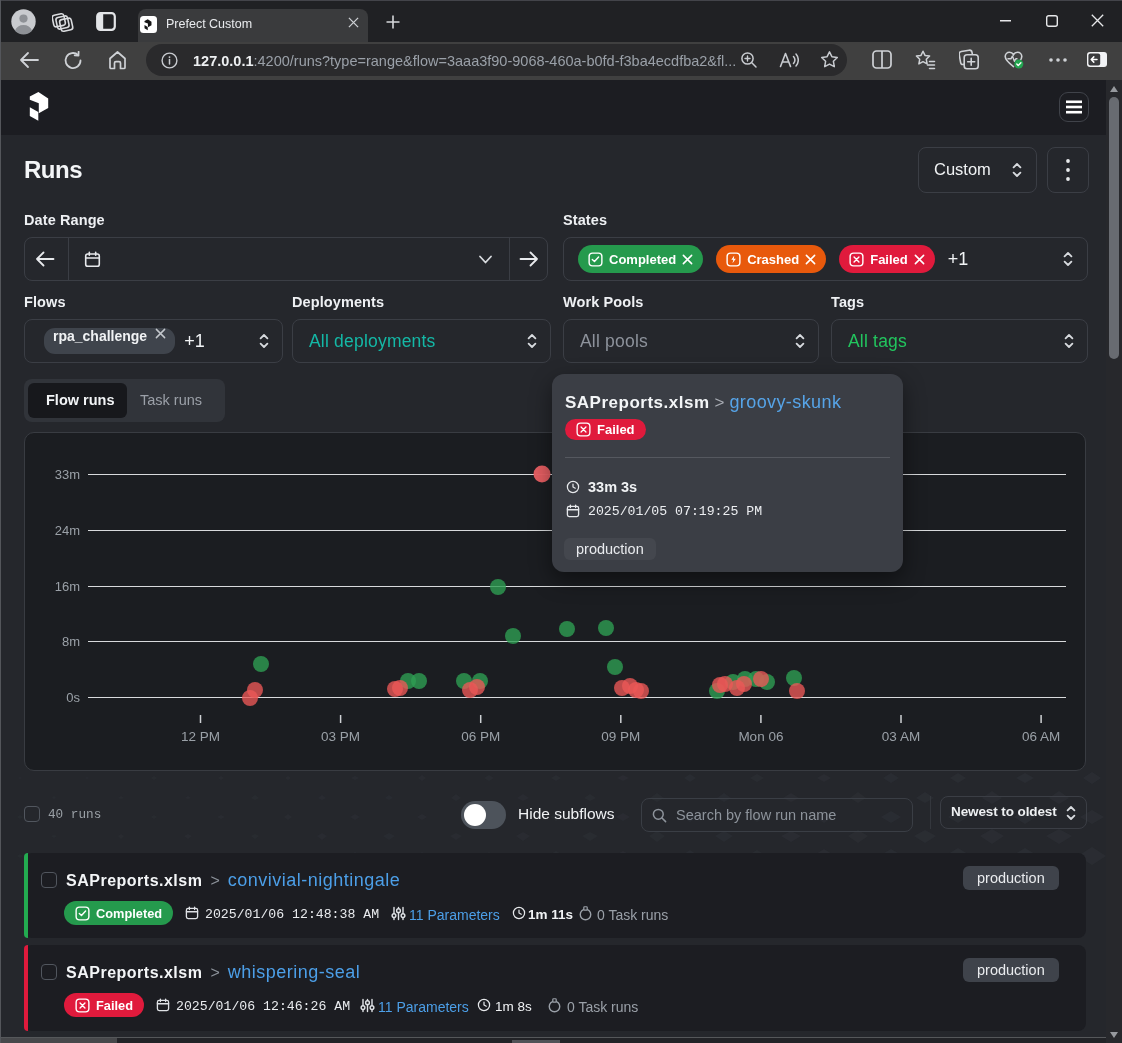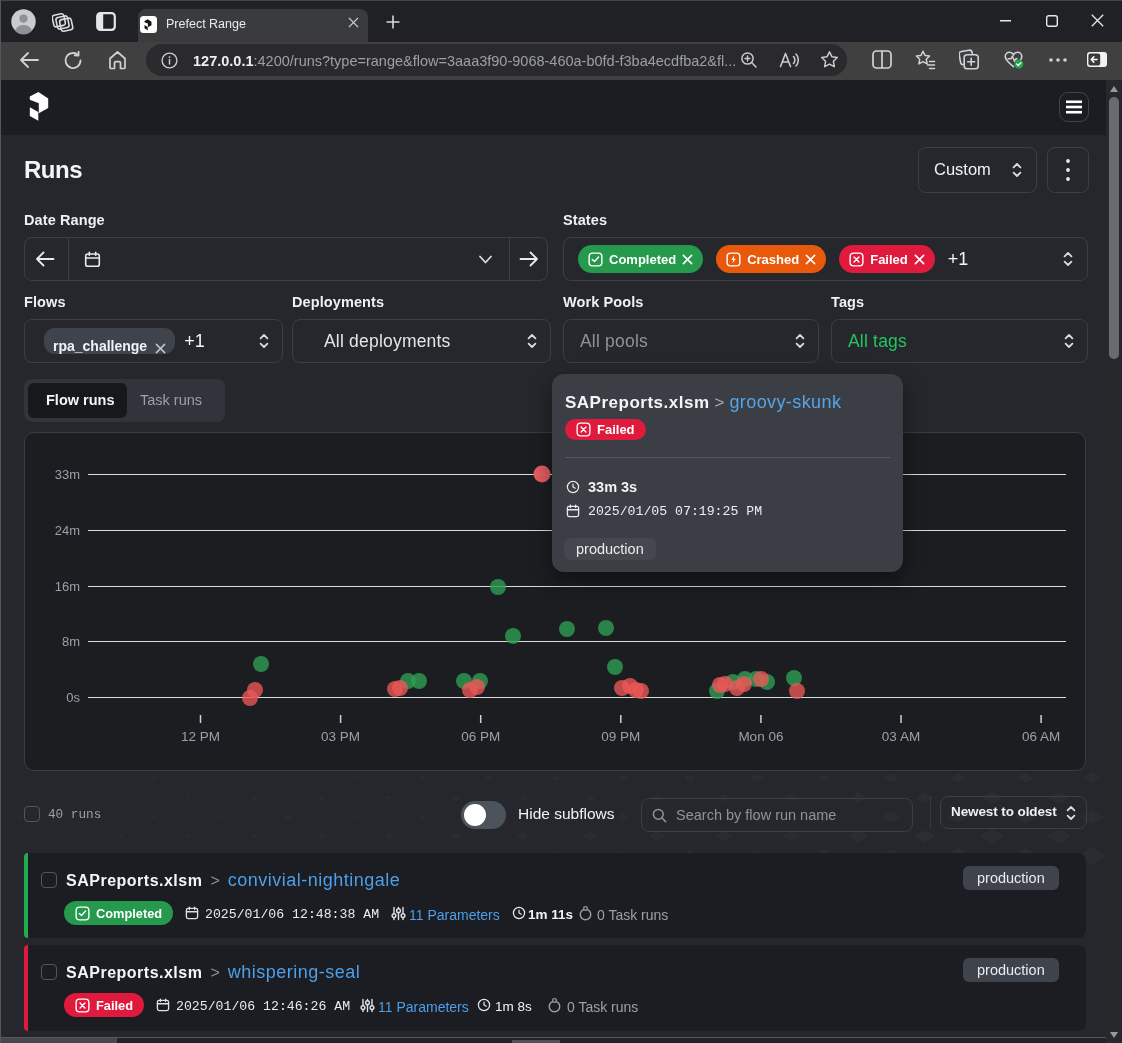--- a/index.html
+++ b/index.html
@@ -41,21 +41,21 @@
       <rect x="2" y="2" width="5.2" height="15" fill="#e3e5e8"></rect>
     </svg>
 <div class="tab"></div>
 <svg class="abs" style="left:140px;top:16px" width="17" height="17" viewBox="0 0 17 17">
       <rect width="17" height="17" rx="3.5" fill="#fff"></rect>
       <g transform="translate(4.2,2.9) scale(0.38)">
         <polygon points="0.8,5.6 9.4,0.9 19.2,7.5 19.2,17 9.8,22.2 9.8,12.3 0.8,8.8" fill="#151515"></polygon>
         <polygon points="0.8,16.2 9.3,21.1 9.3,29.8 0.8,24.9" fill="#151515"></polygon>
       </g>
     </svg>
-<div class="abs" style="left:166px;top:17px;font-size:12.5px;color:#e9ebee">Prefect Range</div>
+<div class="abs" style="left:166px;top:17px;font-size:12.5px;color:#e9ebee">Prefect Custom</div>
 <svg class="abs" style="left:348px;top:17px" width="11" height="11" viewBox="0 0 12 12" fill="none">
       <path d="M1 1 L11 11 M11 1 L1 11" stroke="#cdd0d4" stroke-width="1.4"></path>
     </svg>
 <svg class="abs" style="left:386px;top:15px" width="14" height="14" viewBox="0 0 14 14" fill="none">
       <path d="M7 0.5 V13.5 M0.5 7 H13.5" stroke="#d5d7da" stroke-width="1.6"></path>
     </svg>
 <svg class="abs" style="left:1000px;top:20px" width="11" height="2" viewBox="0 0 11 2">
       <rect width="11" height="1.5" fill="#e7e8ea"></rect>
     </svg>
 <svg class="abs" style="left:1046px;top:15px" width="12" height="12" viewBox="0 0 12 12" fill="none">
@@ -277,30 +277,30 @@
           </svg>Failed<svg width="11" height="11" viewBox="0 0 12 12" style="flex:0 0 auto" fill="none">
             <path d="M1.5 1.5 L10.5 10.5 M10.5 1.5 L1.5 10.5" stroke="#fff" stroke-width="1.7" stroke-linecap="round"></path>
           </svg></span>
         <span style="font-size:18px;color:#f2f4f6">+1</span>
       </div>
 <svg style="position:absolute;left:1061px;top:250px" width="14" height="18" viewBox="0 0 14 18" fill="none">
         <path d="M3.6 6.4 L7 3 L10.4 6.4" stroke="#d8dbdf" stroke-width="1.8" stroke-linecap="round" stroke-linejoin="round"></path>
         <path d="M3.6 11.6 L7 15 L10.4 11.6" stroke="#d8dbdf" stroke-width="1.8" stroke-linecap="round" stroke-linejoin="round"></path>
       </svg>
 <div class="ctrl" style="left:24px;top:319px;width:259px;padding-left:19px;gap:9px">
-        <span style="display:inline-flex;align-items:flex-end;gap:8px;background:#3f444c;border-radius:11px;height:26px;padding:0 9px;font-size:14px;font-weight:bold;color:#f0f2f4">rpa_challenge<svg width="11" height="11" viewBox="0 0 12 12" style="flex:0 0 auto" fill="none">
+        <span style="display:inline-flex;align-items:flex-start;gap:8px;background:#3f444c;border-radius:11px;height:26px;padding:0 9px;font-size:14px;font-weight:bold;color:#f0f2f4">rpa_challenge<svg width="11" height="11" viewBox="0 0 12 12" style="flex:0 0 auto" fill="none">
             <path d="M1.5 1.5 L10.5 10.5 M10.5 1.5 L1.5 10.5" stroke="#c3c7cc" stroke-width="1.6" stroke-linecap="round"></path>
           </svg></span>
         <span style="font-size:18px;color:#f2f4f6">+1</span>
       </div>
 <svg style="position:absolute;left:257px;top:332px" width="14" height="18" viewBox="0 0 14 18" fill="none">
         <path d="M3.6 6.4 L7 3 L10.4 6.4" stroke="#d8dbdf" stroke-width="1.8" stroke-linecap="round" stroke-linejoin="round"></path>
         <path d="M3.6 11.6 L7 15 L10.4 11.6" stroke="#d8dbdf" stroke-width="1.8" stroke-linecap="round" stroke-linejoin="round"></path>
       </svg>
-<div class="ctrl" style="left:292px;top:319px;width:259px;padding-left:31px;font-size:17.5px;letter-spacing:0.2px;color:#e5e5e5">All deployments</div>
+<div class="ctrl" style="left:292px;top:319px;width:259px;padding-left:16px;font-size:17.5px;letter-spacing:0.2px;color:#14b8a6">All deployments</div>
 <svg style="position:absolute;left:525px;top:332px" width="14" height="18" viewBox="0 0 14 18" fill="none">
         <path d="M3.6 6.4 L7 3 L10.4 6.4" stroke="#d8dbdf" stroke-width="1.8" stroke-linecap="round" stroke-linejoin="round"></path>
         <path d="M3.6 11.6 L7 15 L10.4 11.6" stroke="#d8dbdf" stroke-width="1.8" stroke-linecap="round" stroke-linejoin="round"></path>
       </svg>
 <div class="ctrl" style="left:563px;top:319px;width:256px;padding-left:16px;font-size:17.5px;letter-spacing:0.2px;color:#8d929b">All pools</div>
 <svg style="position:absolute;left:793px;top:332px" width="14" height="18" viewBox="0 0 14 18" fill="none">
         <path d="M3.6 6.4 L7 3 L10.4 6.4" stroke="#d8dbdf" stroke-width="1.8" stroke-linecap="round" stroke-linejoin="round"></path>
         <path d="M3.6 11.6 L7 15 L10.4 11.6" stroke="#d8dbdf" stroke-width="1.8" stroke-linecap="round" stroke-linejoin="round"></path>
       </svg>
 <div class="ctrl" style="left:831px;top:319px;width:257px;padding-left:16px;font-size:17.5px;letter-spacing:0.2px;color:#22c55e">All tags</div>

